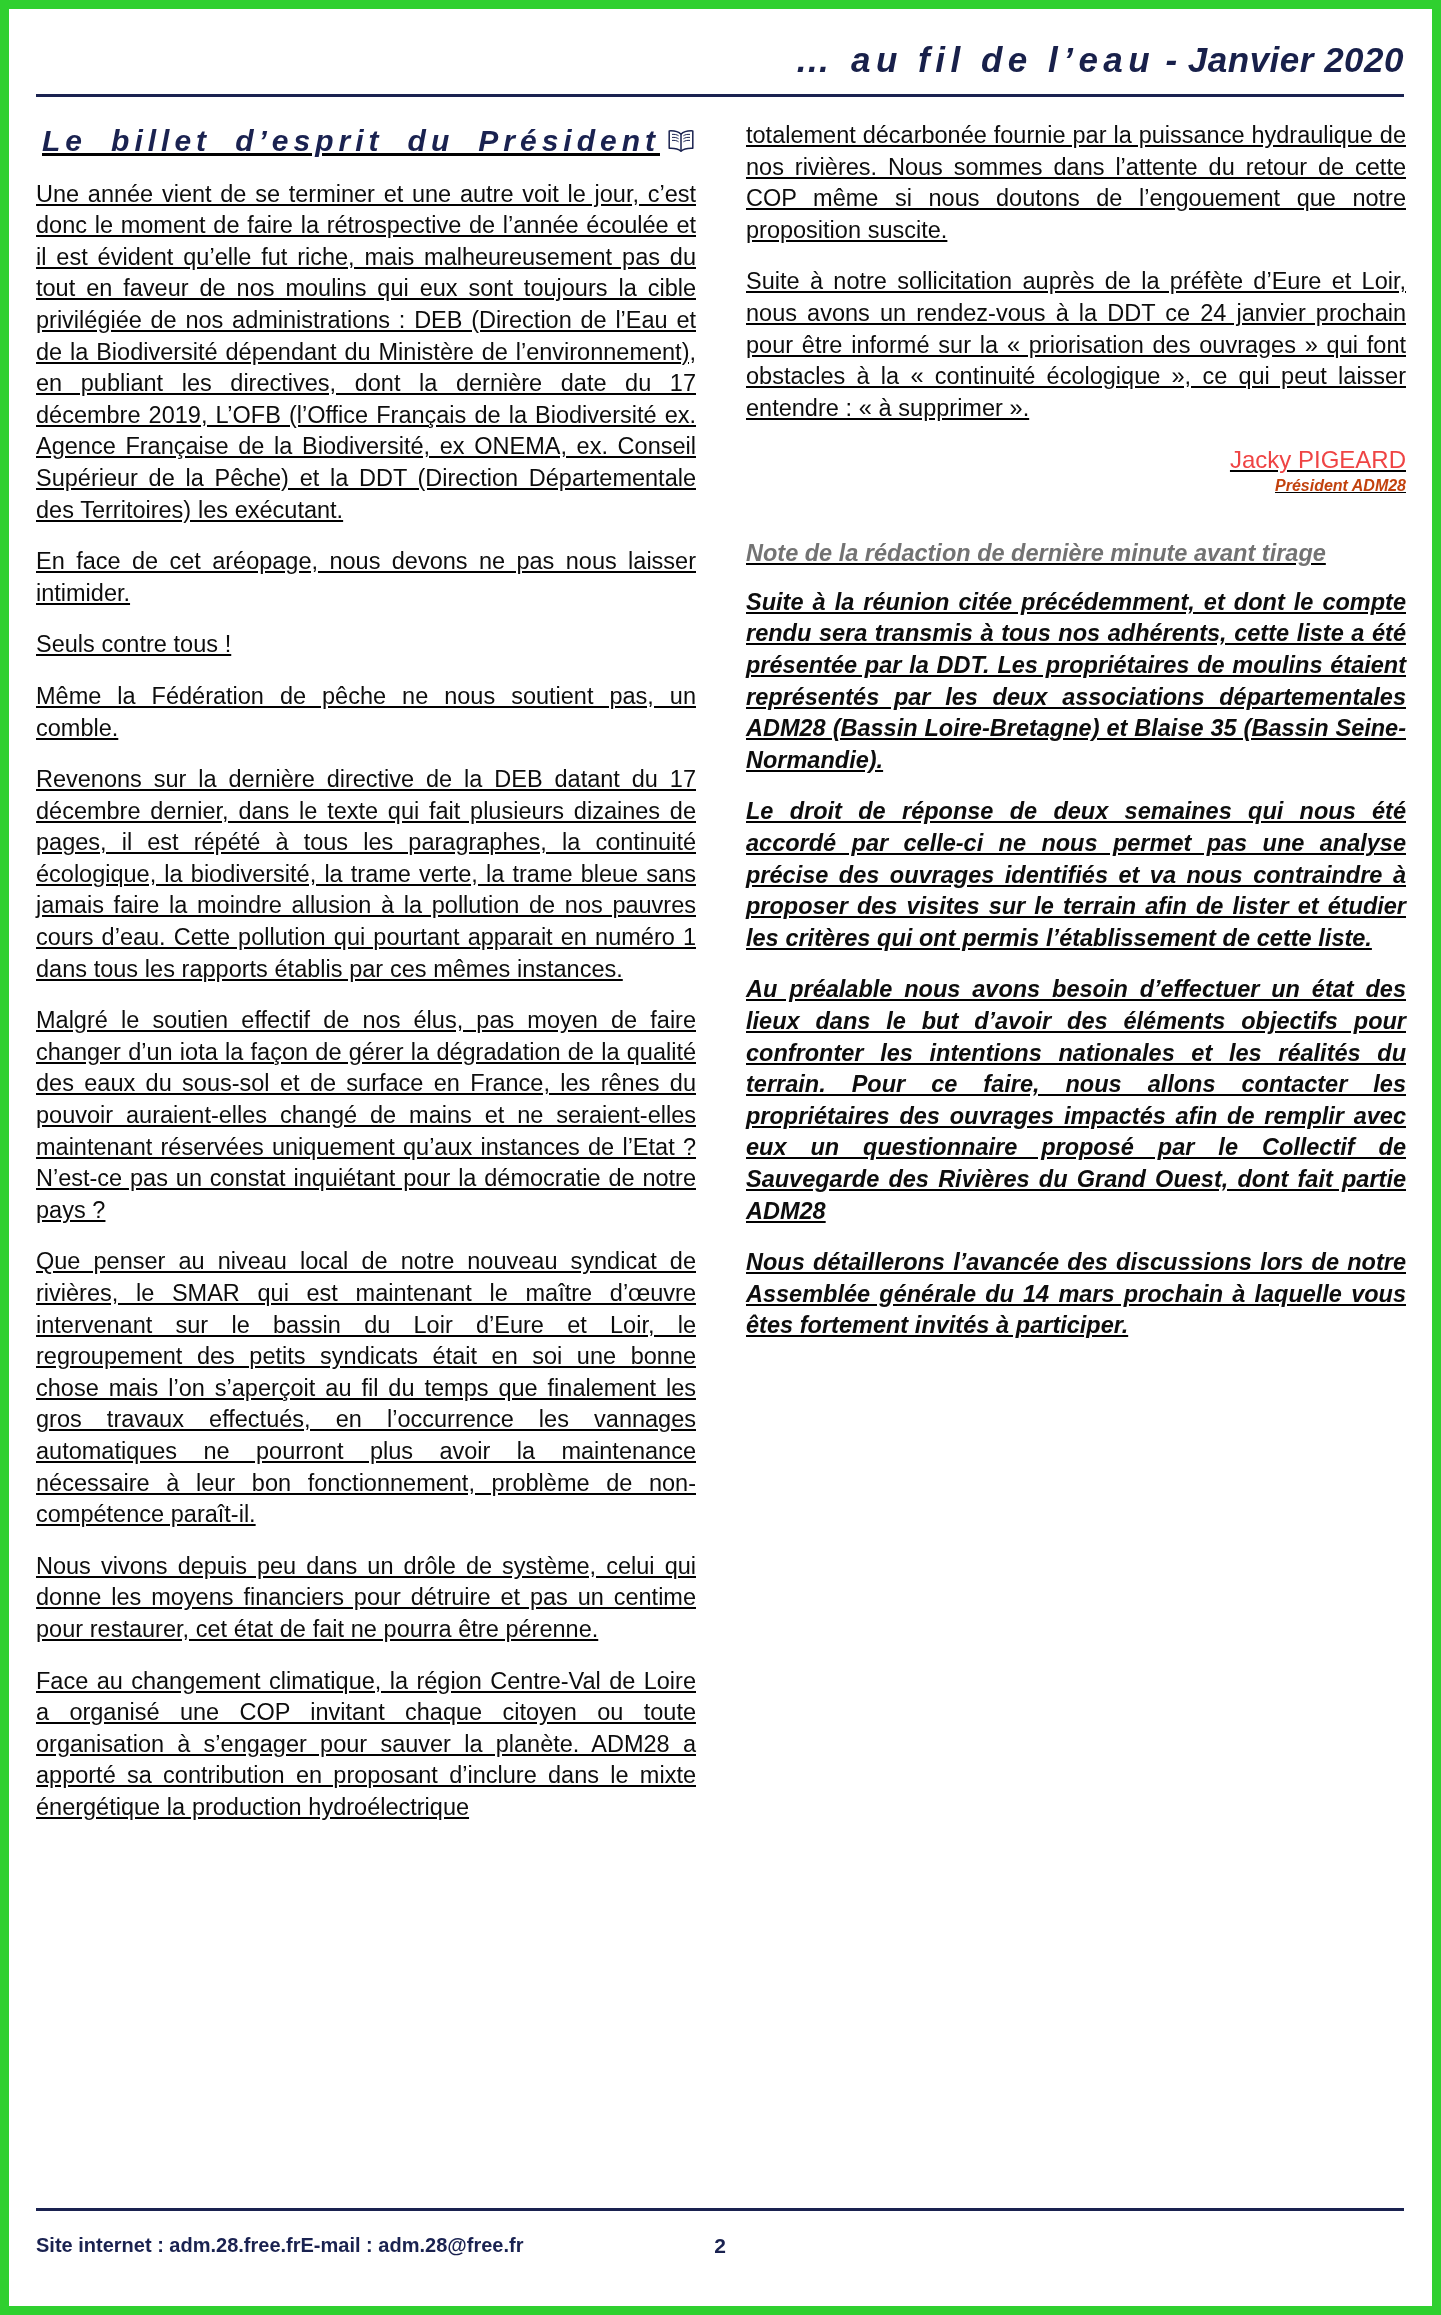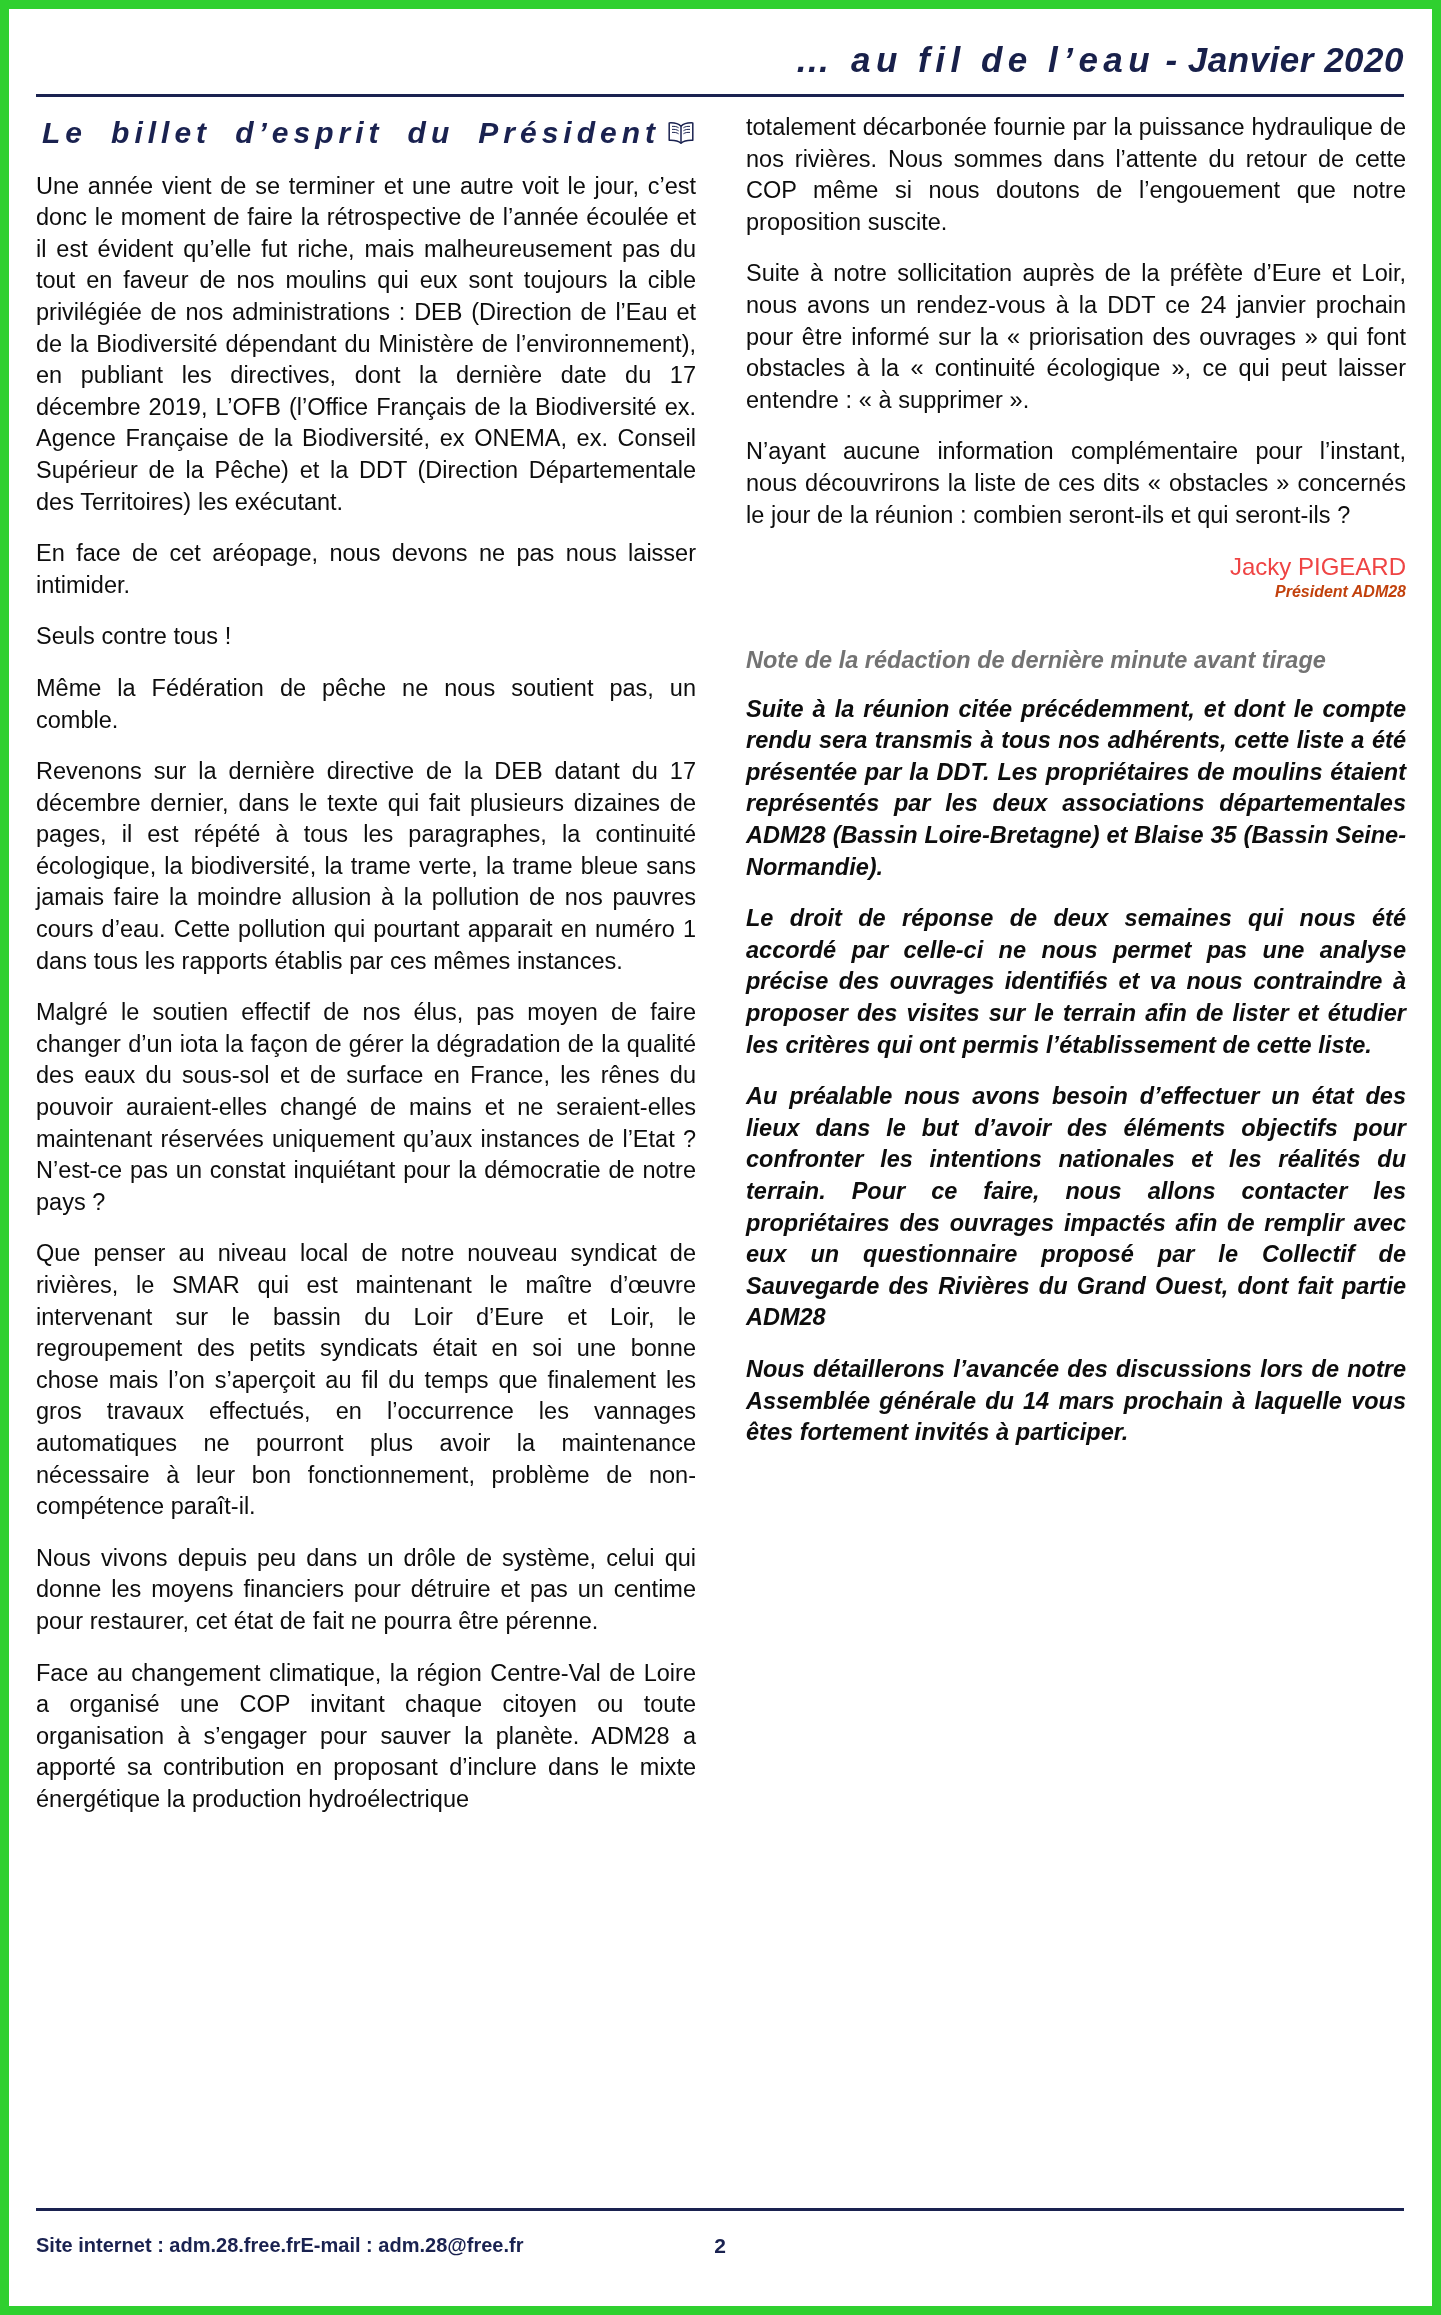--- a/index.html
+++ b/index.html
@@ -72,24 +72,25 @@
     top: 82px;
     width: 1368px;
     height: 0;
     border-top: 3px solid #1a2250;
   }
 
   
   .columns {
     position: absolute;
     left: 22px;
-    top: 100px;
+    top: 108px;
     width: 1370px;
     display: flex;
     gap: 50px;
+    text-decoration: underline;
   }
   .col {
     width: 660px;
     flex: 0 0 660px;
   }
 
   .section-title {
     font-size: 30px;
     font-style: italic;
     font-weight: 700;
@@ -214,21 +215,20 @@
         <p class="body">Malgré le soutien effectif de nos élus, pas moyen de faire changer d’un iota la façon de gérer la dégradation de la qualité des eaux du sous-sol et de surface en France, les rênes du pouvoir auraient-elles changé de mains et ne seraient-elles maintenant réservées uniquement qu’aux instances de l’Etat ? N’est-ce pas un constat inquiétant pour la démocratie de notre pays ?</p>
         <p class="body">Que penser au niveau local de notre nouveau syndicat de rivières, le SMAR qui est maintenant le maître d’œuvre intervenant sur le bassin du Loir d’Eure et Loir, le regroupement des petits syndicats était en soi une bonne chose mais l’on s’aperçoit au fil du temps que finalement les gros travaux effectués, en l’occurrence les vannages automatiques ne pourront plus avoir la maintenance nécessaire à leur bon fonctionnement, problème de non-compétence paraît-il.</p>
         <p class="body">Nous vivons depuis peu dans un drôle de système, celui qui donne les moyens financiers pour détruire et pas un centime pour restaurer, cet état de fait ne pourra être pérenne.</p>
         <p class="body">Face au changement climatique, la région Centre-Val de Loire a organisé une COP invitant chaque citoyen ou toute organisation à s’engager pour sauver la planète. ADM28 a apporté sa contribution en proposant d’inclure dans le mixte énergétique la production hydroélectrique</p>
       </div>
 
       <div class="col">
 
         <p class="body">totalement décarbonée fournie par la puissance hydraulique de nos rivières. Nous sommes dans l’attente du retour de cette COP même si nous doutons de l’engouement que notre proposition suscite.</p>
         <p class="body">Suite à notre sollicitation auprès de la préfète d’Eure et Loir, nous avons un rendez-vous à la DDT ce 24 janvier prochain pour être informé sur la « priorisation des ouvrages » qui font obstacles à la « continuité écologique », ce qui peut laisser entendre : « à supprimer ».</p>
-        <p class="body">N’ayant aucune information complémentaire pour l’instant, nous découvrirons la liste de ces dits « obstacles » concernés le jour de la réunion : combien seront-ils et qui seront-ils ?</p>
 
         <div class="signature">
           <div class="sig-name">Jacky PIGEARD</div>
           <div class="sig-role">Président ADM28</div>
         </div>
 
         <div class="spacer-note"></div>
 
         <h2 class="note-heading">Note de la rédaction de dernière minute avant tirage</h2>
 

